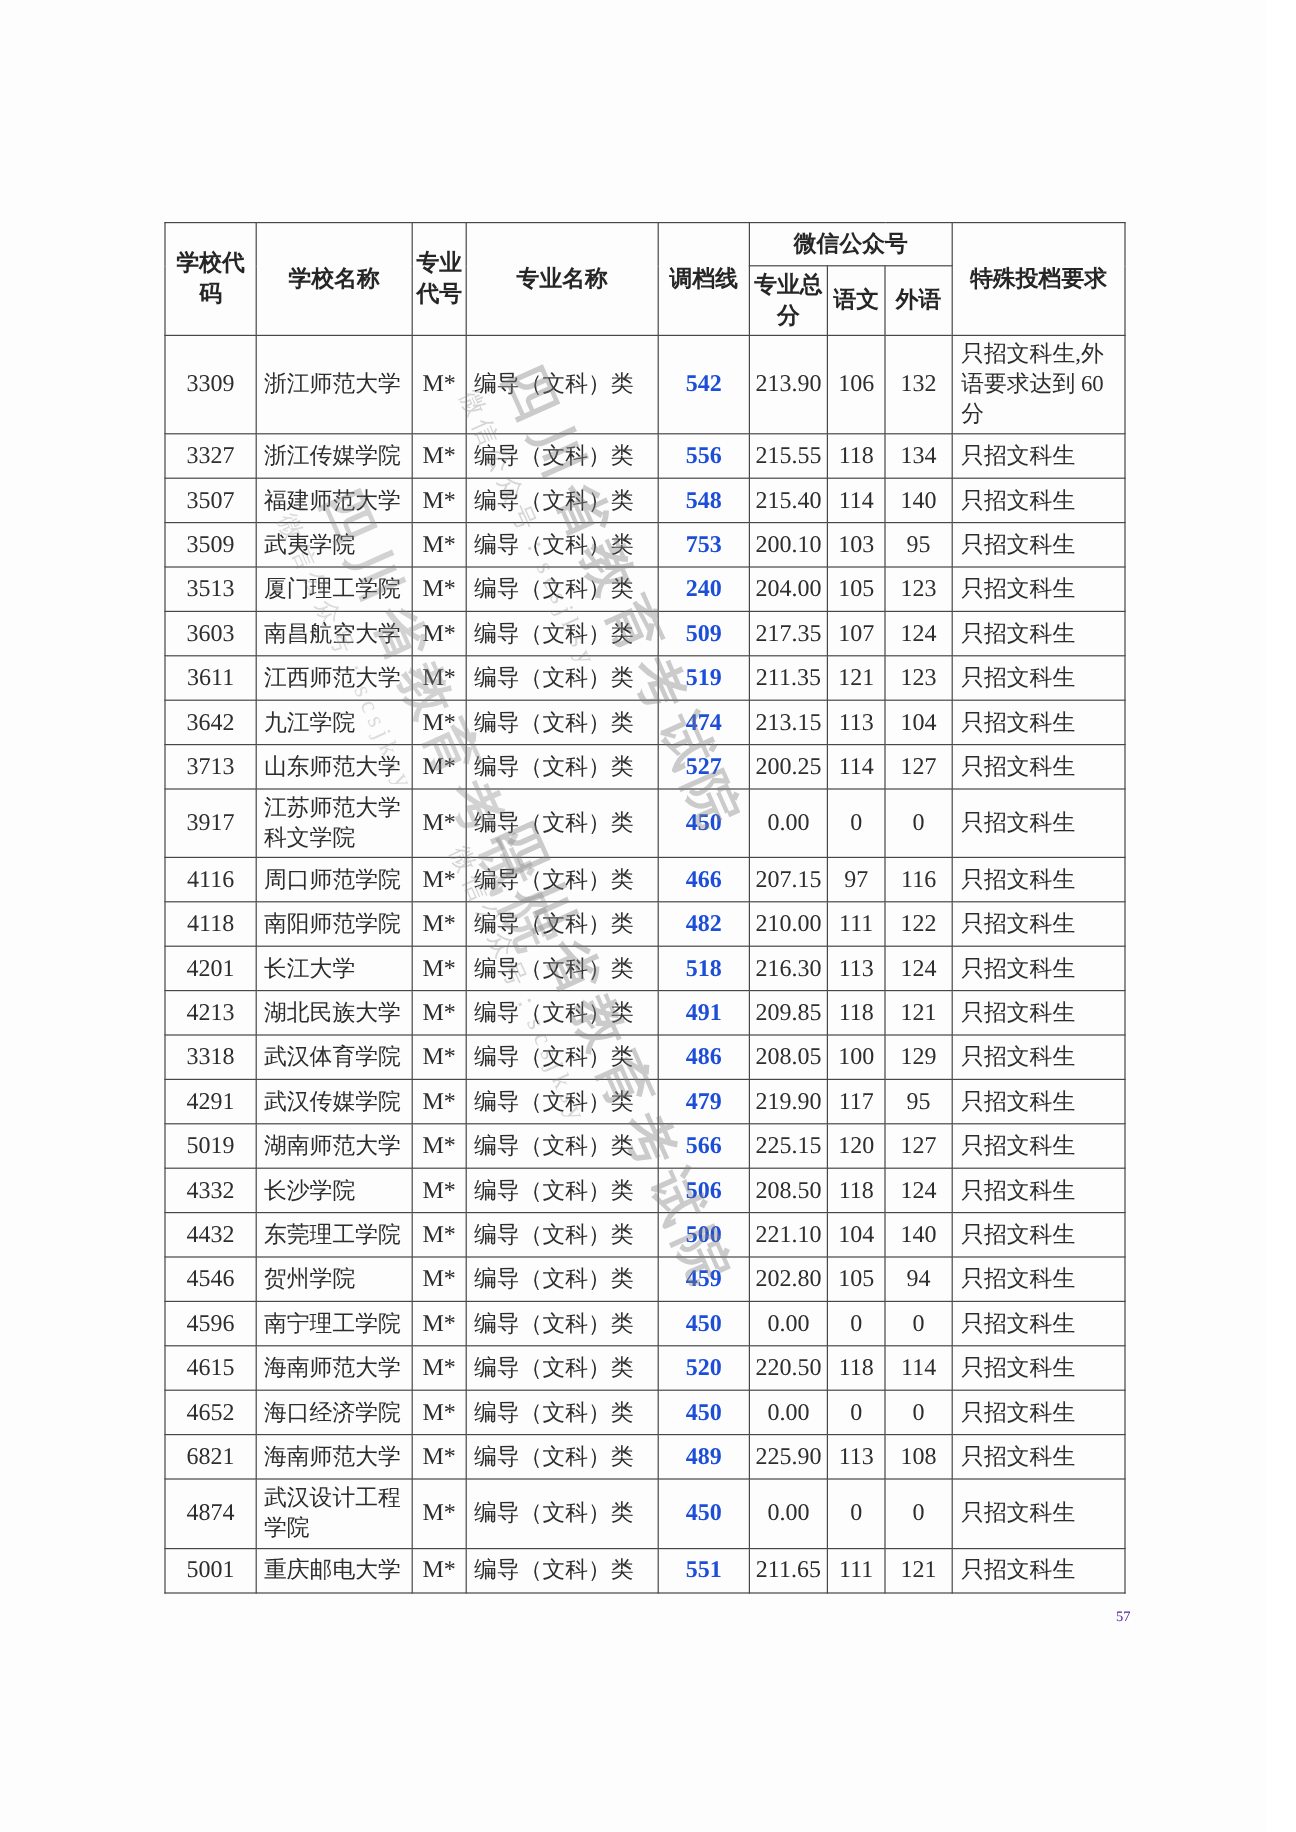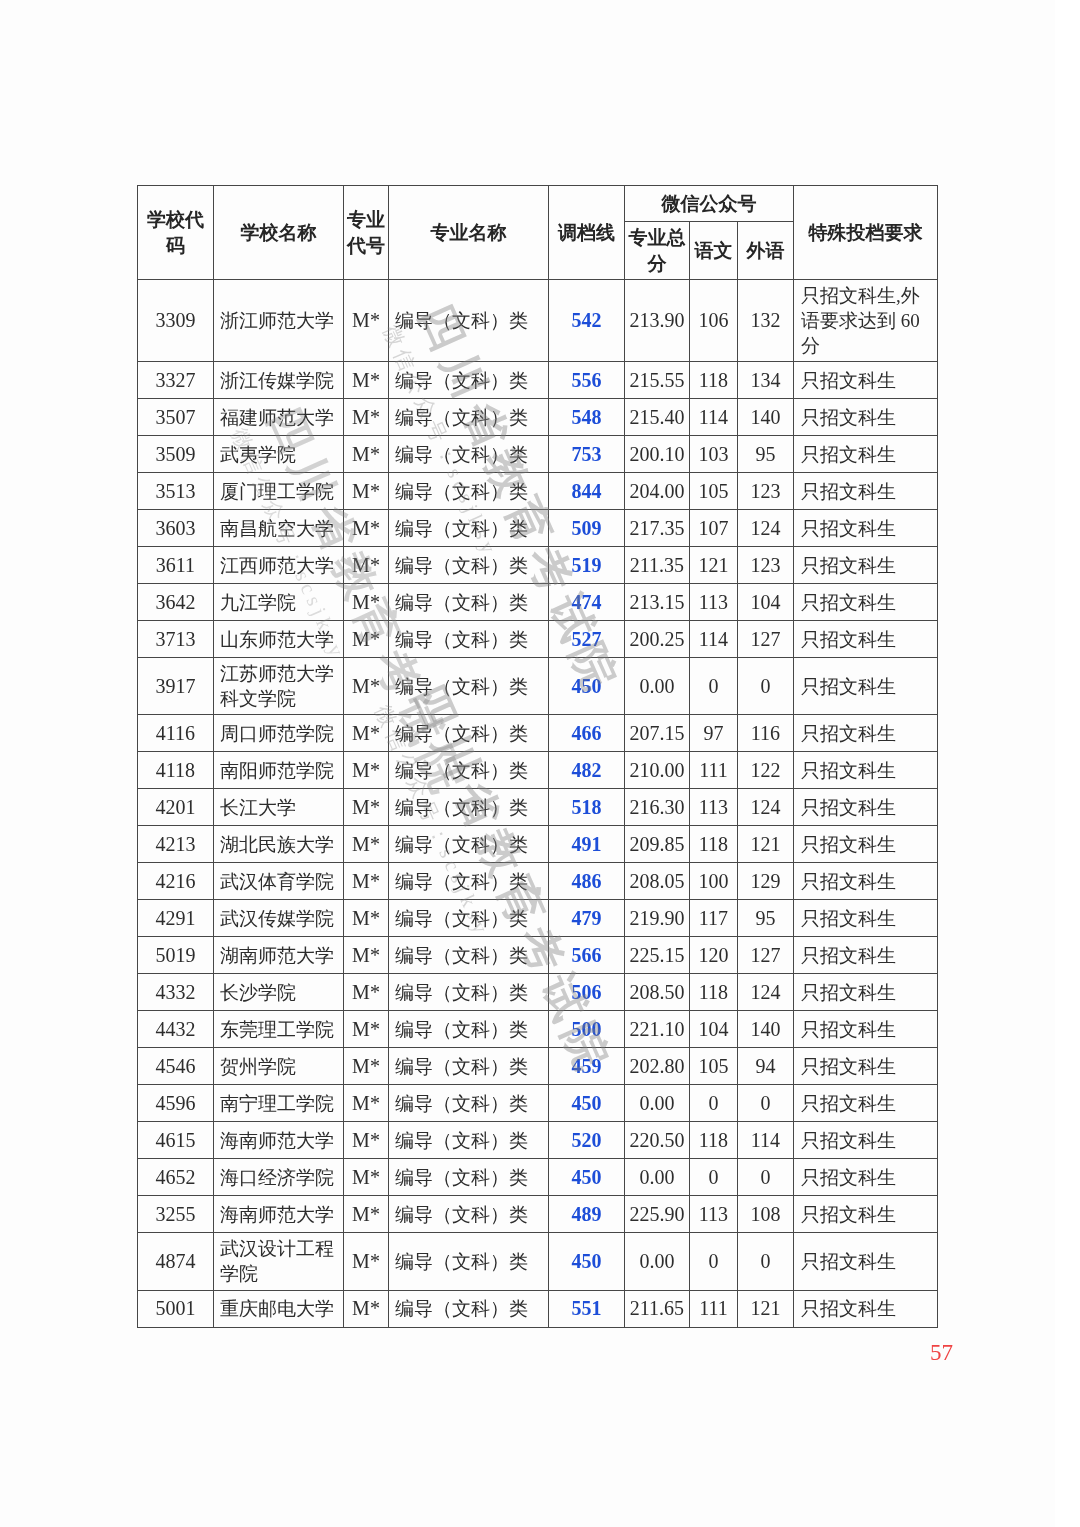--- a/index.html
+++ b/index.html
@@ -66,22 +66,22 @@
     color: rgba(133,133,133,0.33);
   }
   .wm1 { left: 308px; top: 398px; opacity: .85; }
   .wm2 { left: 460px; top: 295px; }
   .wm3 { left: 452px; top: 675px; }
 
   .page-number {
     position: absolute;
     left: 930px;
     top: 1340px;
-    font-size: 23px;
-    color: #ef4444;
+    font-size: 12px;
+    color: #4c1d95;
     z-index: 1;
   }
 </style>
 </head>
 <body>
 
 <div class="page">
 
   <table class="score-table">
     <colgroup>
@@ -154,21 +154,21 @@
       <td class="num">200.10</td>
       <td class="num">103</td>
       <td class="num">95</td>
       <td class="note">只招文科生</td>
     </tr>
         <tr>
       <td class="code">3513</td>
       <td class="school">厦门理工学院</td>
       <td class="code">M*</td>
       <td class="major">编导（文科）类</td>
-      <td class="num cutoff">844</td>
+      <td class="num cutoff">240</td>
       <td class="num">204.00</td>
       <td class="num">105</td>
       <td class="num">123</td>
       <td class="note">只招文科生</td>
     </tr>
         <tr>
       <td class="code">3603</td>
       <td class="school">南昌航空大学</td>
       <td class="code">M*</td>
       <td class="major">编导（文科）类</td>
@@ -260,21 +260,21 @@
       <td class="school">湖北民族大学</td>
       <td class="code">M*</td>
       <td class="major">编导（文科）类</td>
       <td class="num cutoff">491</td>
       <td class="num">209.85</td>
       <td class="num">118</td>
       <td class="num">121</td>
       <td class="note">只招文科生</td>
     </tr>
         <tr>
-      <td class="code">4216</td>
+      <td class="code">3318</td>
       <td class="school">武汉体育学院</td>
       <td class="code">M*</td>
       <td class="major">编导（文科）类</td>
       <td class="num cutoff">486</td>
       <td class="num">208.05</td>
       <td class="num">100</td>
       <td class="num">129</td>
       <td class="note">只招文科生</td>
     </tr>
         <tr>
@@ -359,21 +359,21 @@
       <td class="school">海口经济学院</td>
       <td class="code">M*</td>
       <td class="major">编导（文科）类</td>
       <td class="num cutoff">450</td>
       <td class="num">0.00</td>
       <td class="num">0</td>
       <td class="num">0</td>
       <td class="note">只招文科生</td>
     </tr>
         <tr>
-      <td class="code">3255</td>
+      <td class="code">6821</td>
       <td class="school">海南师范大学</td>
       <td class="code">M*</td>
       <td class="major">编导（文科）类</td>
       <td class="num cutoff">489</td>
       <td class="num">225.90</td>
       <td class="num">113</td>
       <td class="num">108</td>
       <td class="note">只招文科生</td>
     </tr>
         <tr>

